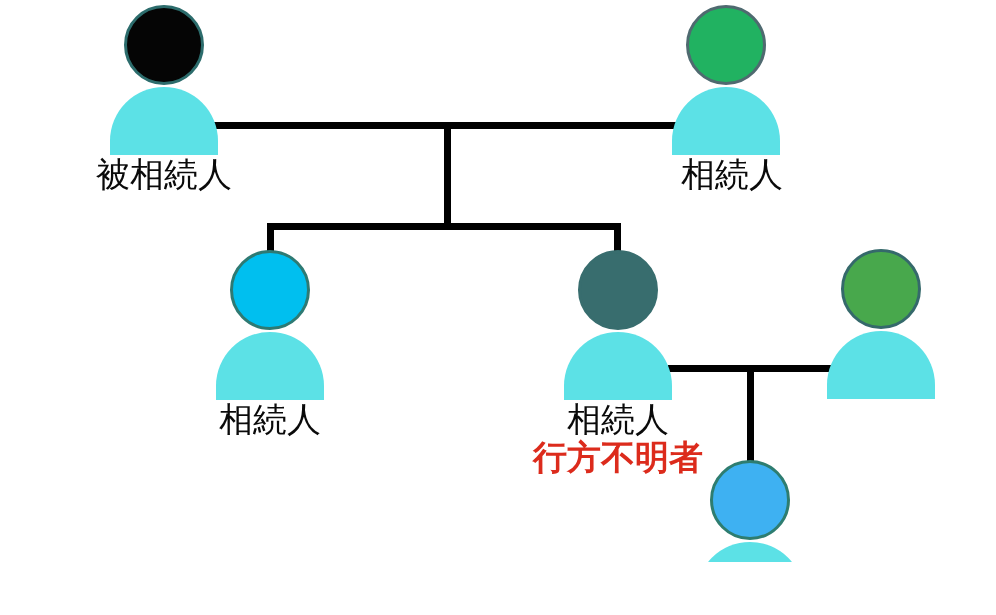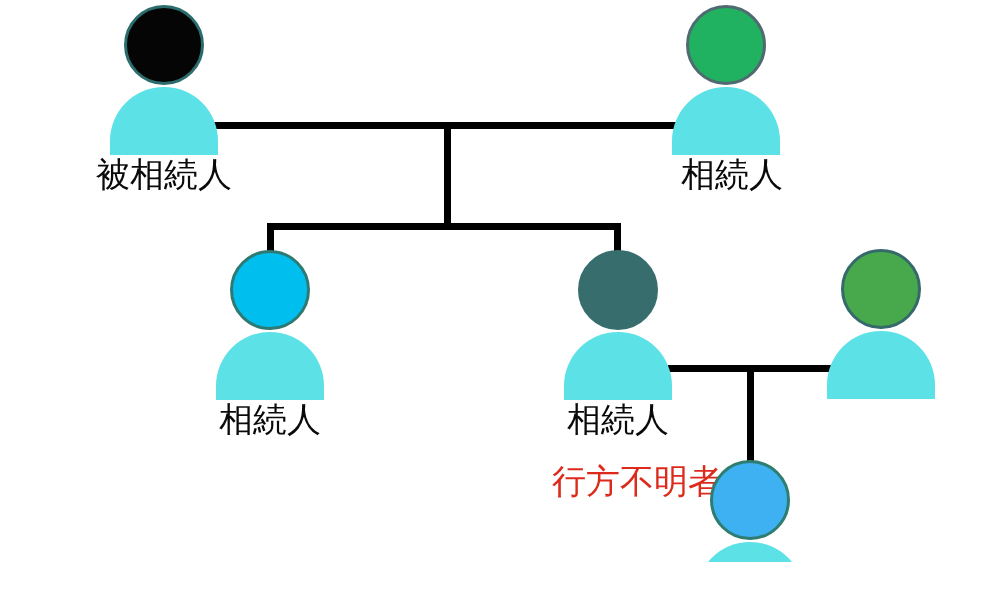--- a/index.html
+++ b/index.html
@@ -50,24 +50,23 @@
     transform: translateX(-50%);
     white-space: nowrap;
     text-align: center;
     font-size: 34px;
     line-height: 1.12;
     color: var(--label, #0a0a0a);
   }
   .label.shift-right { left: calc(50% + 6px); }
   .sublabel {
     position: relative;
-    left: 19px;
-    font-weight: normal;
+    left: 0;
+    font-weight: bold;
     color: var(--warning, #DC2B1C);
-    margin-top: 24px;
   }
 </style>
 </head>
 <body>
 
 <div class="canvas">
 
   <div class="line h" style="left:213px; top:122px; width:464px;"></div>
   <div class="line v" style="left:444px; top:122px; height:108px;"></div>
   <div class="line h" style="left:267px; top:223px; width:354px;"></div>

